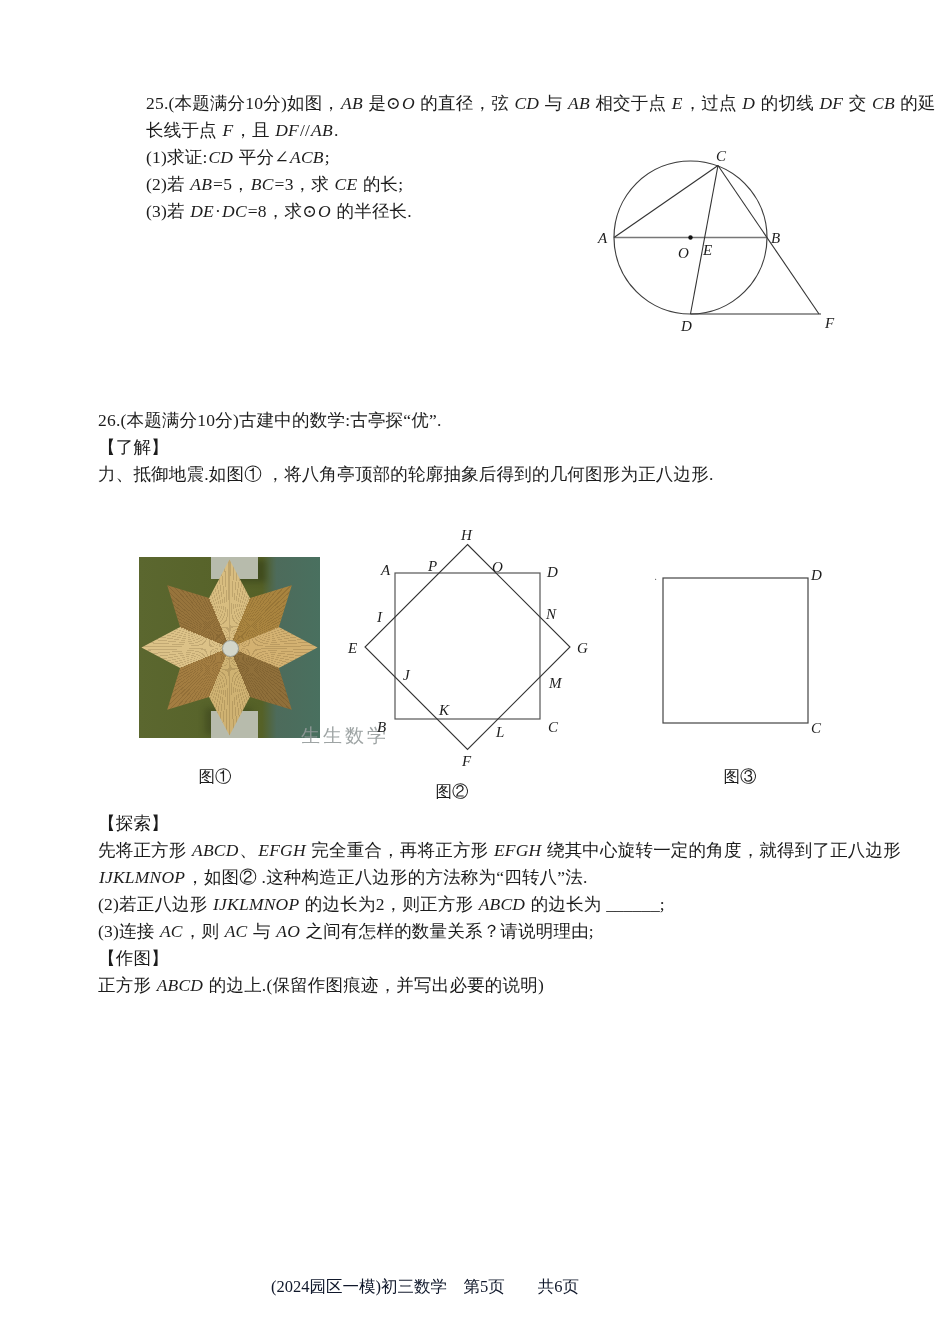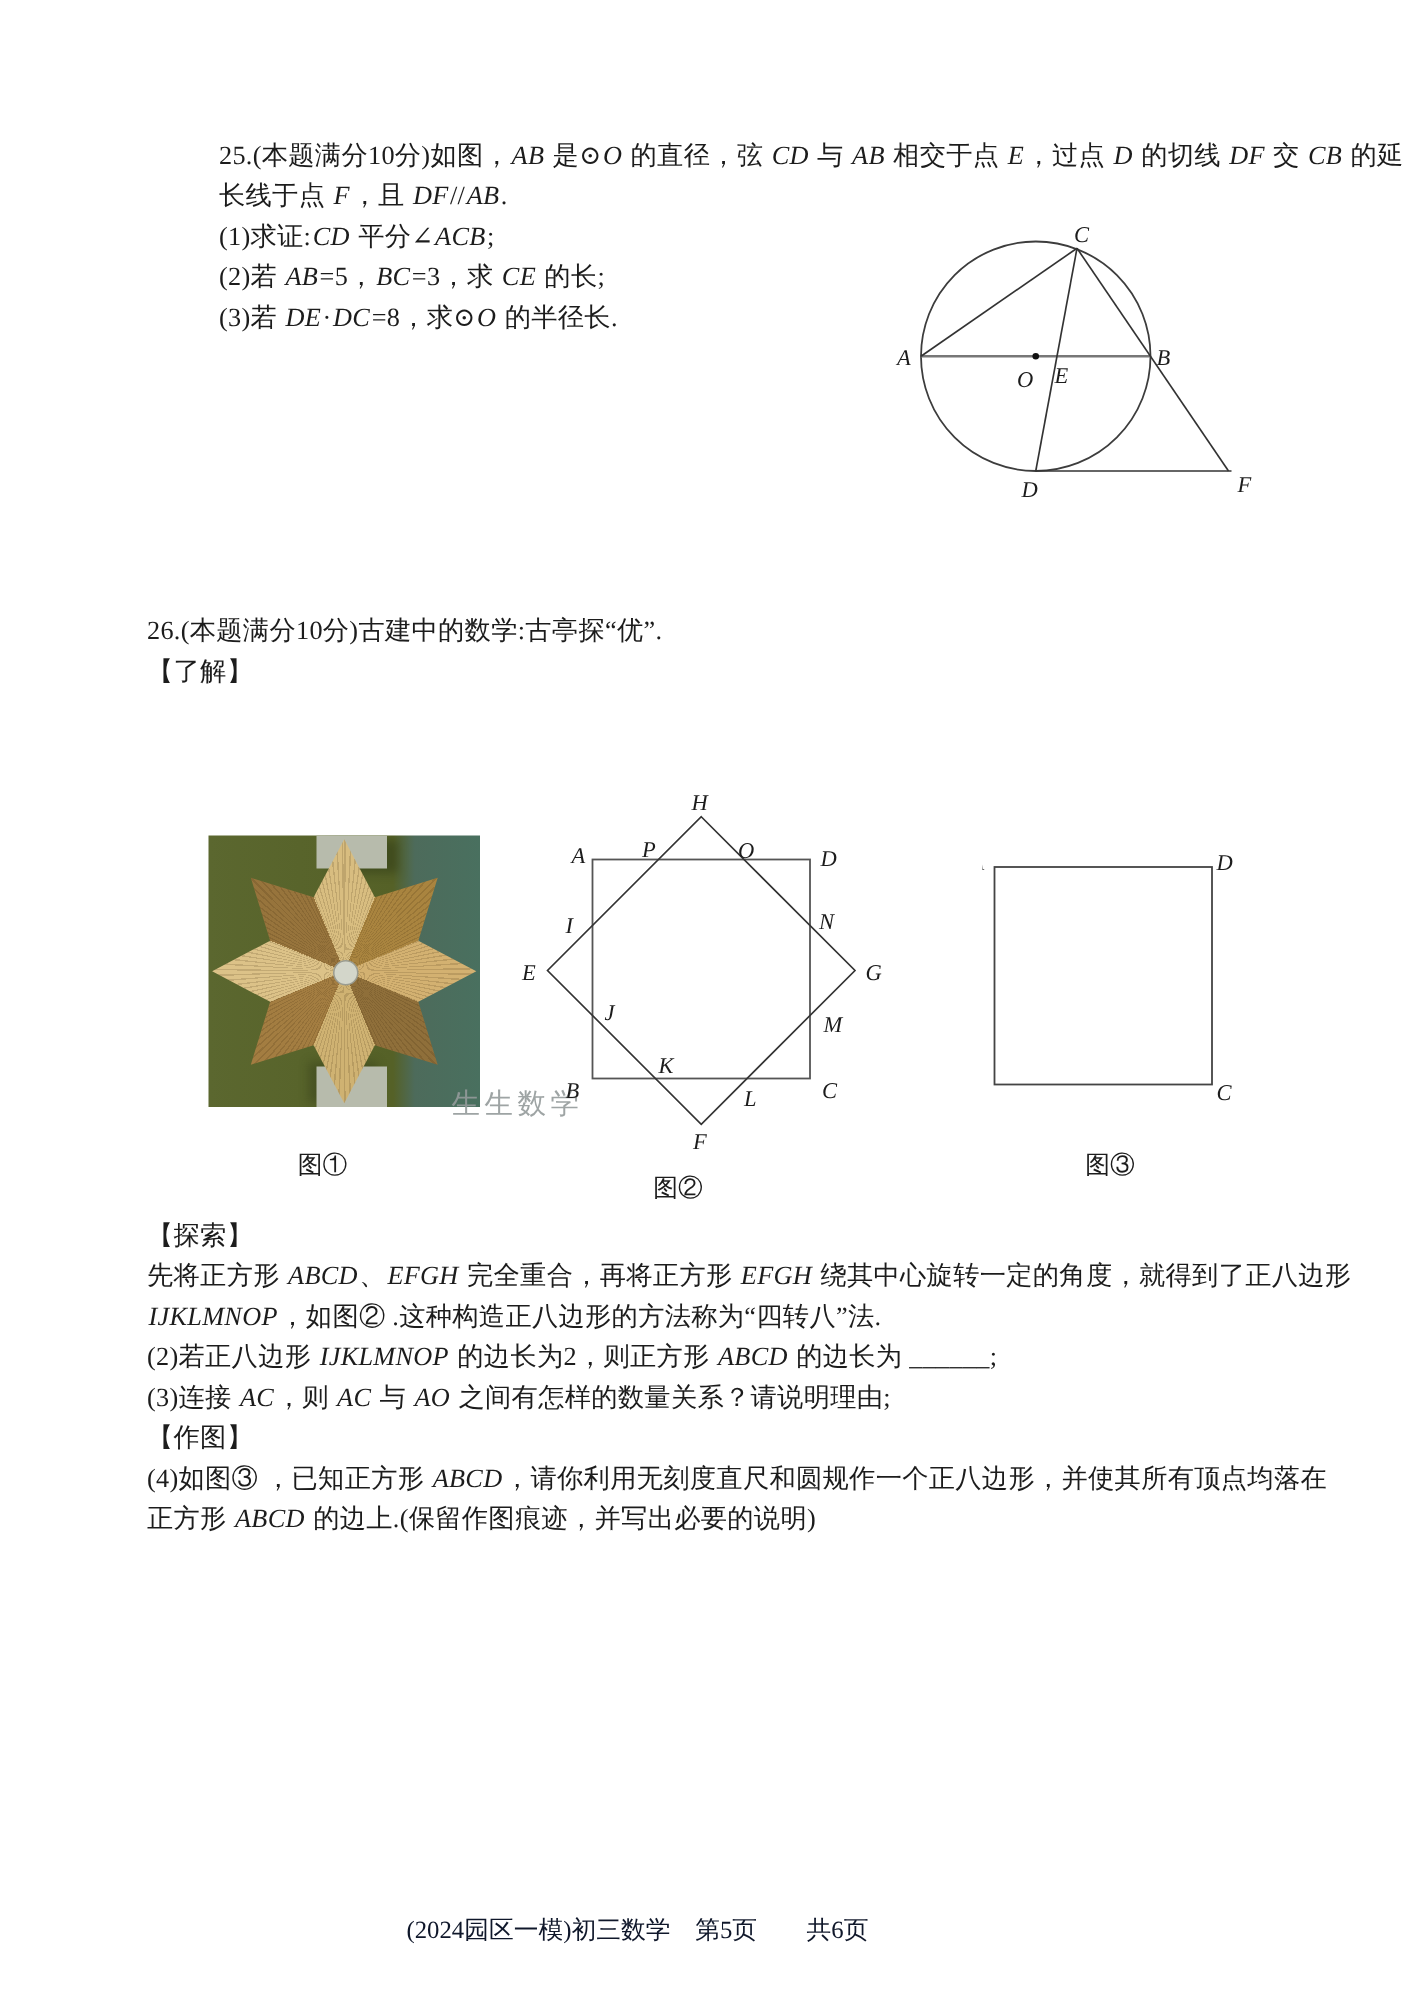--- a/index.html
+++ b/index.html
@@ -66,20 +66,21 @@
     <text x="771" y="243">B</text>
     <text x="678" y="258">O</text>
     <text x="703" y="255">E</text>
     <text x="681" y="331">D</text>
     <text x="825" y="328">F</text>
   </svg>
 
   <div class="tblock" style="top:407px;">
     <div class="line">26.(本题满分10分)古建中的数学:古亭探“优”.</div>
     <div class="line">【了解】</div>
+    <div class="line">力、抵御地震.如图①  ，将八角亭顶部的轮廓抽象后得到的几何图形为正八边形.</div>
   </div>
 
   <div class="photo">
     <div class="bridge top"></div>
     <div class="bridge bottom"></div>
     <div class="roof"></div>
     <div class="finial"></div>
   </div>
   <div class="watermark">生生数学</div>
 
@@ -116,19 +117,18 @@
   <div class="caption" style="left:424px; top:781px;font-family:Liberation Mono, monospace;">图②</div>
   <div class="caption" style="left:712px; top:766px;">图③</div>
 
   <div class="tblock" style="top:810px;">
     <div class="line">【探索】</div>
     <div class="line">先将正方形 <i>ABCD</i>、<i>EFGH</i> 完全重合，再将正方形 <i>EFGH</i> 绕其中心旋转一定的角度，就得到了正八边形</div>
     <div class="line"><i>IJKLMNOP</i>，如图②  .这种构造正八边形的方法称为“四转八”法.</div>
     <div class="line">(2)若正八边形 <i>IJKLMNOP</i> 的边长为2，则正方形 <i>ABCD</i> 的边长为 ______;</div>
     <div class="line">(3)连接 <i>AC</i>，则 <i>AC</i> 与 <i>AO</i> 之间有怎样的数量关系？请说明理由;</div>
     <div class="line">【作图】</div>
-    <div class="line">(4)如图③  ，已知正方形 <i>ABCD</i>，请你利用无刻度直尺和圆规作一个正八边形，并使其所有顶点均落在</div>
     <div class="line">正方形 <i>ABCD</i> 的边上.(保留作图痕迹，并写出必要的说明)</div>
   </div>
 
   <div class="footer">(2024园区一模)初三数学　第5页　　共6页</div>
 
 </div>
 
 </body></html>

